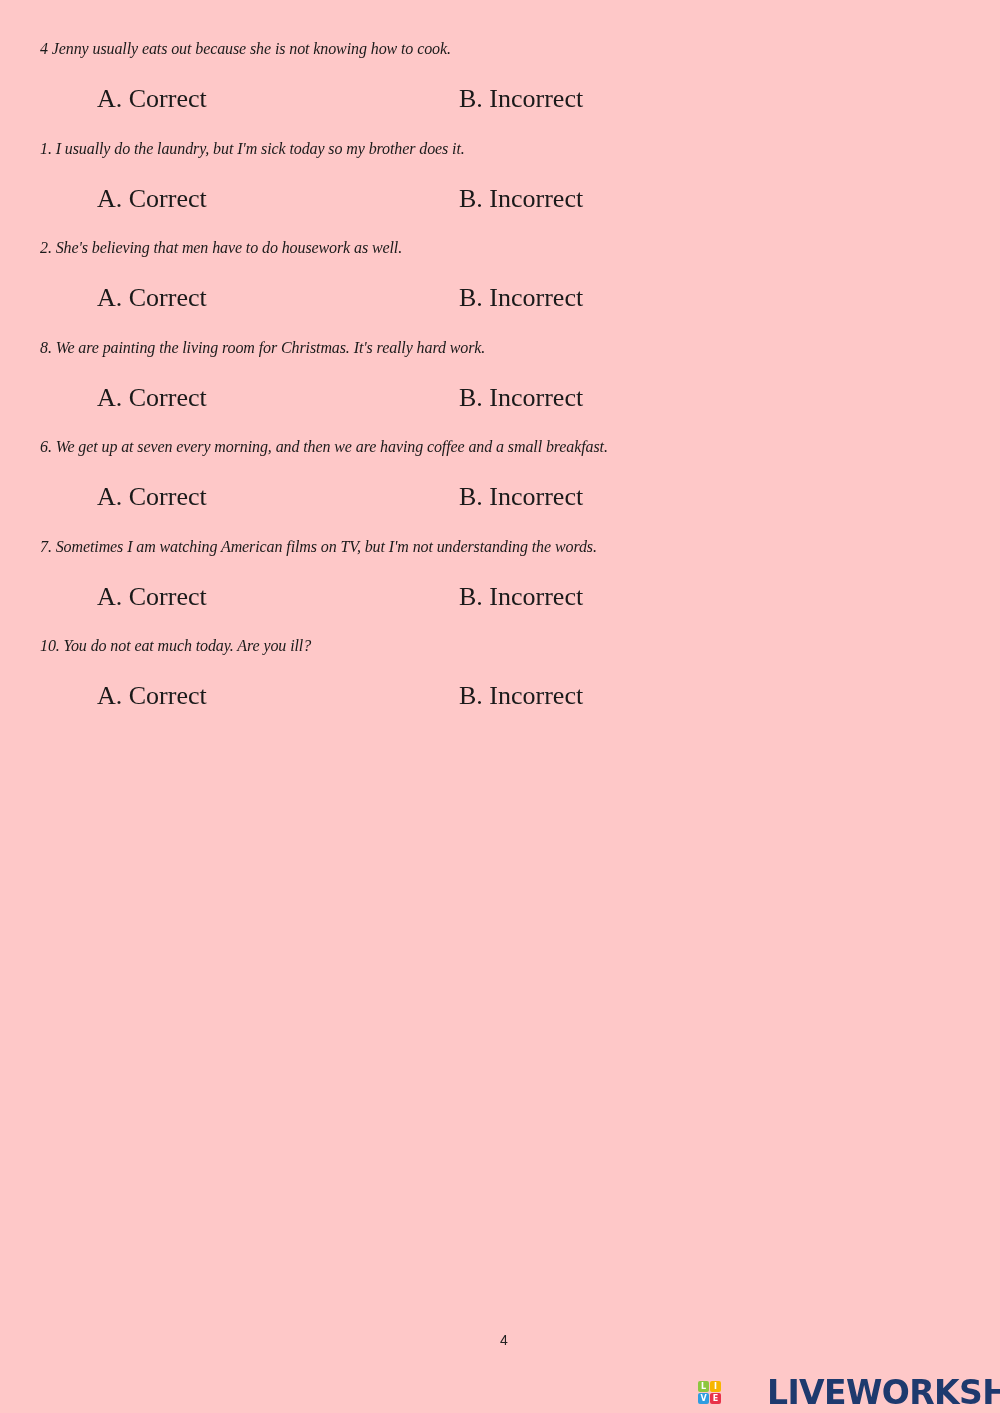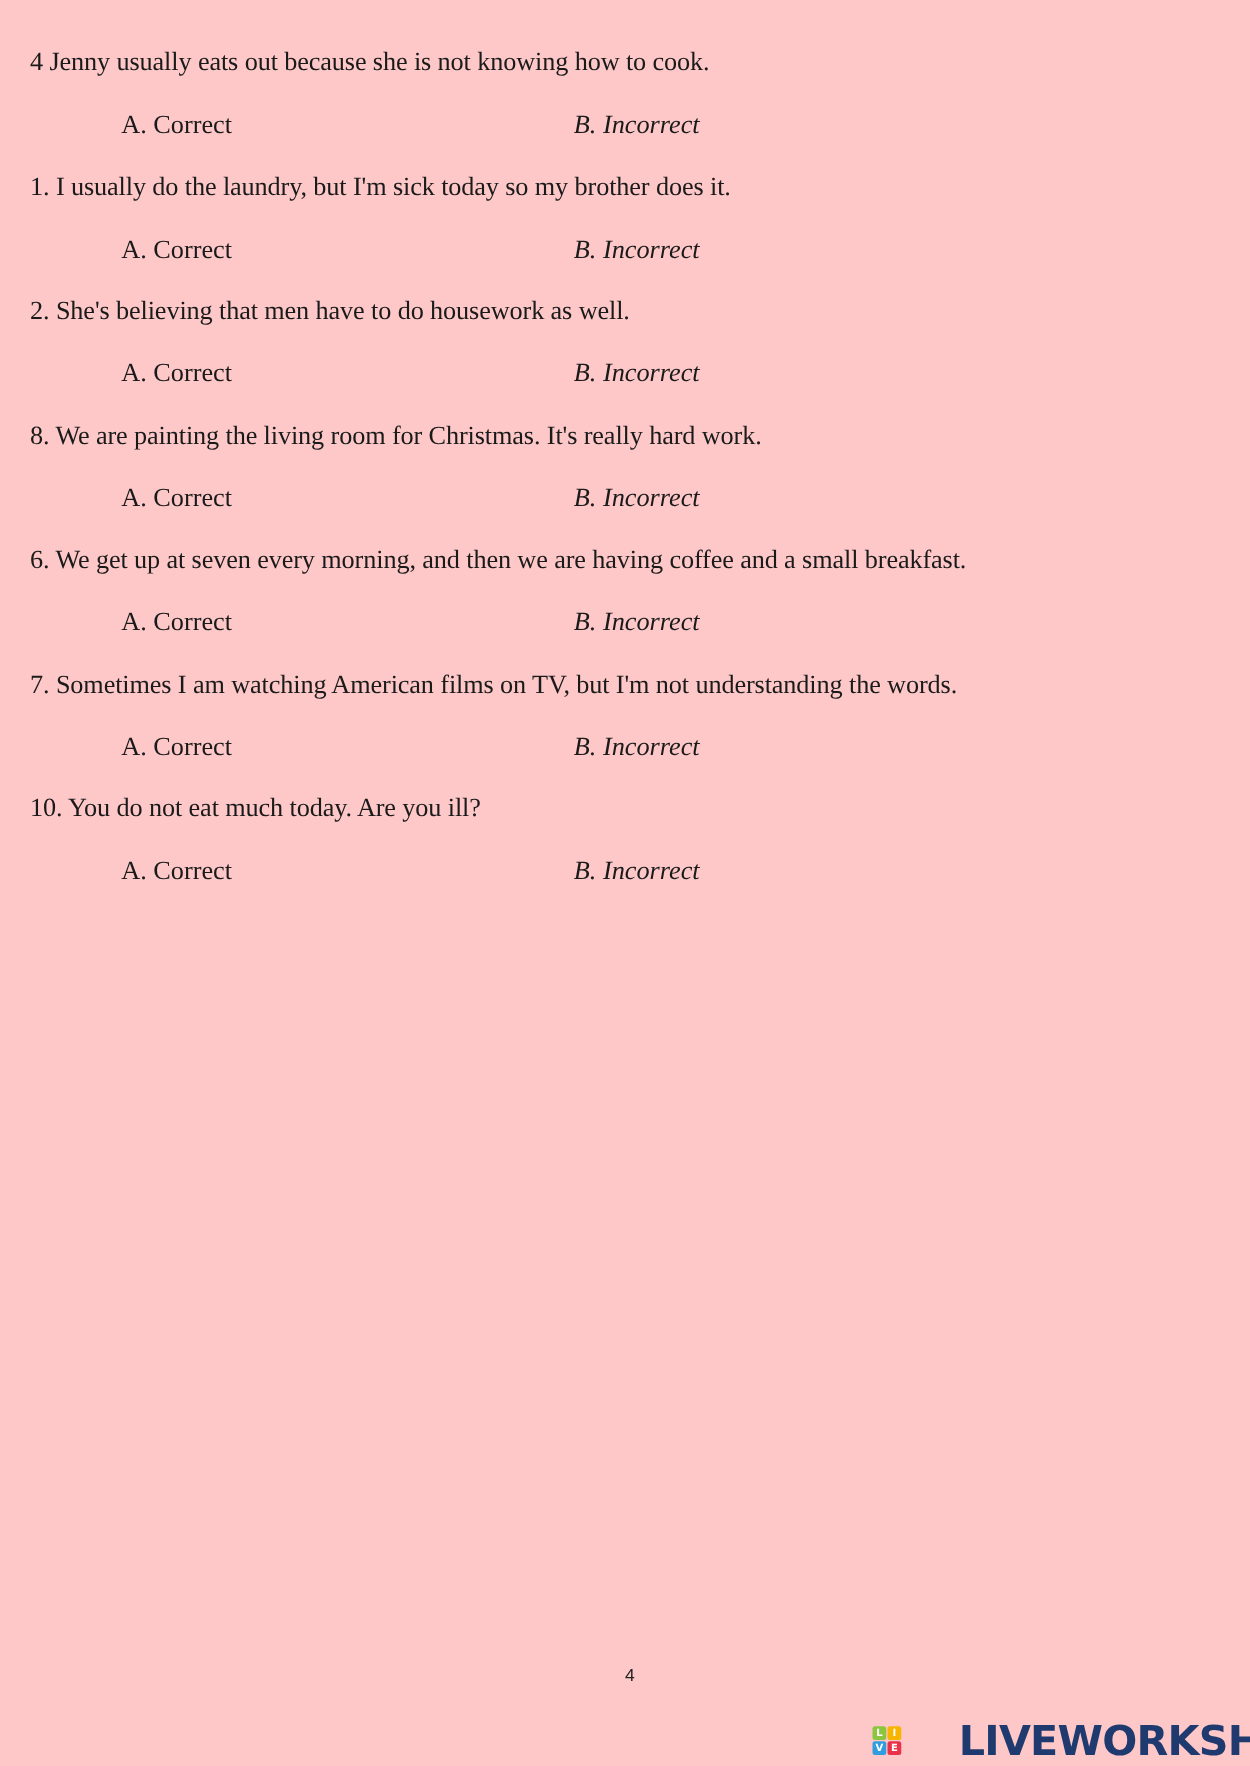--- a/index.html
+++ b/index.html
@@ -6,35 +6,36 @@
   body {
     width: 1000px; height: 1413px;
     background: #fec8c8;
     position: relative;
     overflow: hidden;
     font-family: "Liberation Serif", "DejaVu Serif", serif;
     color: #1a1a1a;
   }
   .question {
     position: absolute;
-    left: 24px;
-    font-size: 21px;
+    left: 40px;
+    font-size: 16px;
     line-height: 24px;
     white-space: nowrap;
     letter-spacing: -0.1px;
+    font-style: italic;
   }
   .option {
     position: absolute;
-    font-size: 21px;
+    font-size: 26px;
     line-height: 24px;
     white-space: nowrap;
     cursor: pointer;
   }
   .opt-a { left: 97px; }
-  .opt-b { left: 459px; font-style: italic; }
+  .opt-b { left: 459px; }
   .page-number {
     position: absolute;
     left: 500px; top: 1332px;
     font-family: "Liberation Sans", "DejaVu Sans", sans-serif;
     font-size: 14px; color: #222;
   }
   .logo {
     position: absolute;
     left: 698px; top: 1378px;
     height: 28px;

